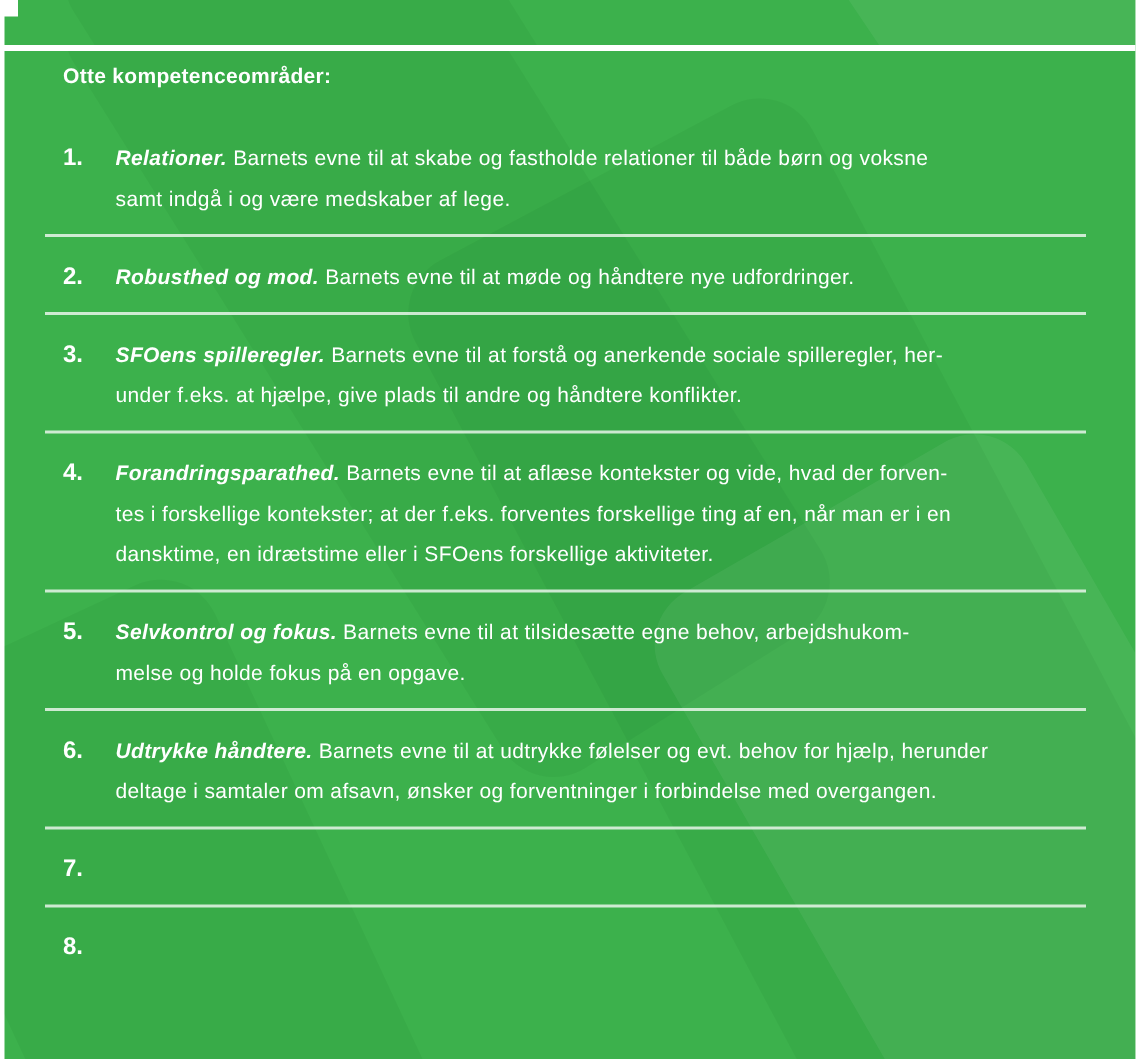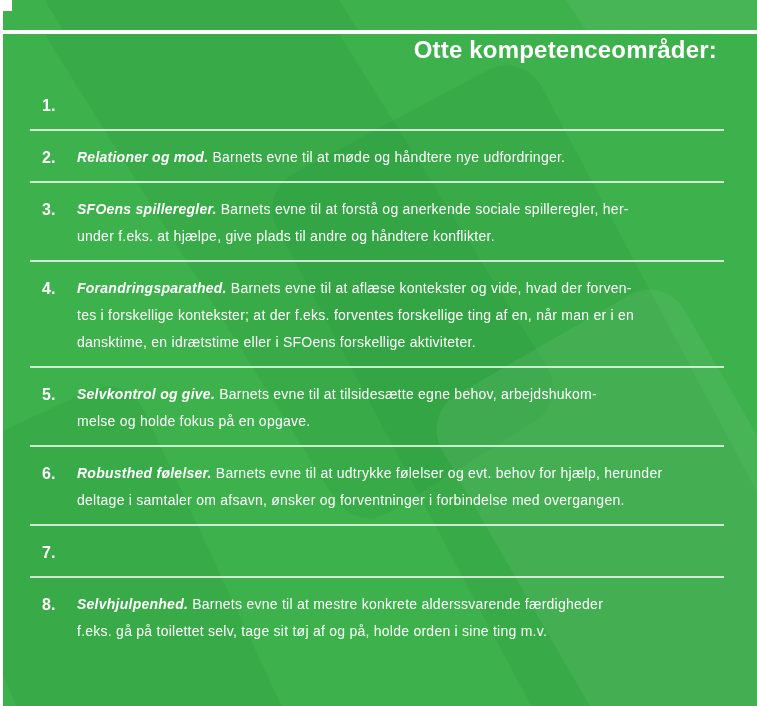--- a/index.html
+++ b/index.html
@@ -33,24 +33,23 @@
   .tx{ position:absolute; border-radius:40px; }
   .tx-d{ background:rgba(0,70,20,0.055); }
   .tx-l{ background:rgba(255,255,255,0.06); }
   .tx1{ left:170px; top:-140px; width:250px; height:620px; transform:rotate(-32deg); }
   .tx2{ left:430px; top:40px;  width:300px; height:820px; transform:rotate(-28deg); }
   .tx3{ left:590px; top:260px; width:280px; height:760px; transform:rotate(-30deg); }
   .tx4{ left:30px;  top:360px; width:240px; height:640px; transform:rotate(-25deg); }
   .tx5{ left:640px; top:-120px; width:160px; height:420px; transform:rotate(-34deg); }
   .content{ position:relative; z-index:2; }
   .title{
-    font-size:24px; font-weight:700; line-height:24px;
+    font-size:14px; font-weight:700; line-height:24px;
     letter-spacing:0.2px;
     margin:0 40px 30px 39px;
-    text-align:right;
   }
   ol.items{ list-style:none; }
   .item{
     display:flex;
     padding-left:39px; padding-right:40px;
     align-items:flex-start;
   }
   .num{
     flex:none; width:35px;
     font-weight:700; font-size:16px; line-height:27px;
@@ -81,50 +80,50 @@
     <div class="tx tx-d tx1"></div>
     <div class="tx tx-d tx2"></div>
     <div class="tx tx-l tx3"></div>
     <div class="tx tx-d tx4"></div>
   </div>
   <div class="content">
     <h1 class="title">Otte kompetenceområder:</h1>
     <ol class="items" id="items">
         <li class="item">
           <span class="num">1.</span>
+          <div class="body"><span class="kw">Relationer.</span> Barnets evne til at skabe og fastholde relationer til både børn og voksne<br>samt indgå i og være medskaber af lege.</div>
         </li>
         <div class="divider"></div>
         <li class="item">
           <span class="num">2.</span>
-          <div class="body"><span class="kw">Relationer og mod.</span> Barnets evne til at møde og håndtere nye udfordringer.</div>
+          <div class="body"><span class="kw">Robusthed og mod.</span> Barnets evne til at møde og håndtere nye udfordringer.</div>
         </li>
         <div class="divider"></div>
         <li class="item">
           <span class="num">3.</span>
           <div class="body"><span class="kw">SFOens spilleregler.</span> Barnets evne til at forstå og anerkende sociale spilleregler, her-<br>under f.eks. at hjælpe, give plads til andre og håndtere konflikter.</div>
         </li>
         <div class="divider"></div>
         <li class="item">
           <span class="num">4.</span>
           <div class="body"><span class="kw">Forandringsparathed.</span> Barnets evne til at aflæse kontekster og vide, hvad der forven-<br>tes i forskellige kontekster; at der f.eks. forventes forskellige ting af en, når man er i en<br>dansktime, en idrætstime eller i SFOens forskellige aktiviteter.</div>
         </li>
         <div class="divider"></div>
         <li class="item">
           <span class="num">5.</span>
-          <div class="body"><span class="kw">Selvkontrol og give.</span> Barnets evne til at tilsidesætte egne behov, arbejdshukom-<br>melse og holde fokus på en opgave.</div>
+          <div class="body"><span class="kw">Selvkontrol og fokus.</span> Barnets evne til at tilsidesætte egne behov, arbejdshukom-<br>melse og holde fokus på en opgave.</div>
         </li>
         <div class="divider"></div>
         <li class="item">
           <span class="num">6.</span>
-          <div class="body"><span class="kw">Robusthed følelser.</span> Barnets evne til at udtrykke følelser og evt. behov for hjælp, herunder<br>deltage i samtaler om afsavn, ønsker og forventninger i forbindelse med overgangen.</div>
+          <div class="body"><span class="kw">Udtrykke håndtere.</span> Barnets evne til at udtrykke følelser og evt. behov for hjælp, herunder<br>deltage i samtaler om afsavn, ønsker og forventninger i forbindelse med overgangen.</div>
         </li>
         <div class="divider"></div>
         <li class="item">
           <span class="num">7.</span>
         </li>
         <div class="divider"></div>
         <li class="item">
           <span class="num">8.</span>
-          <div class="body"><span class="kw">Selvhjulpenhed.</span> Barnets evne til at mestre konkrete alderssvarende færdigheder<br>f.eks. gå på toilettet selv, tage sit tøj af og på, holde orden i sine ting m.v.</div>
         </li>
       </ol>
   </div>
 </div>
 
 </body></html>

